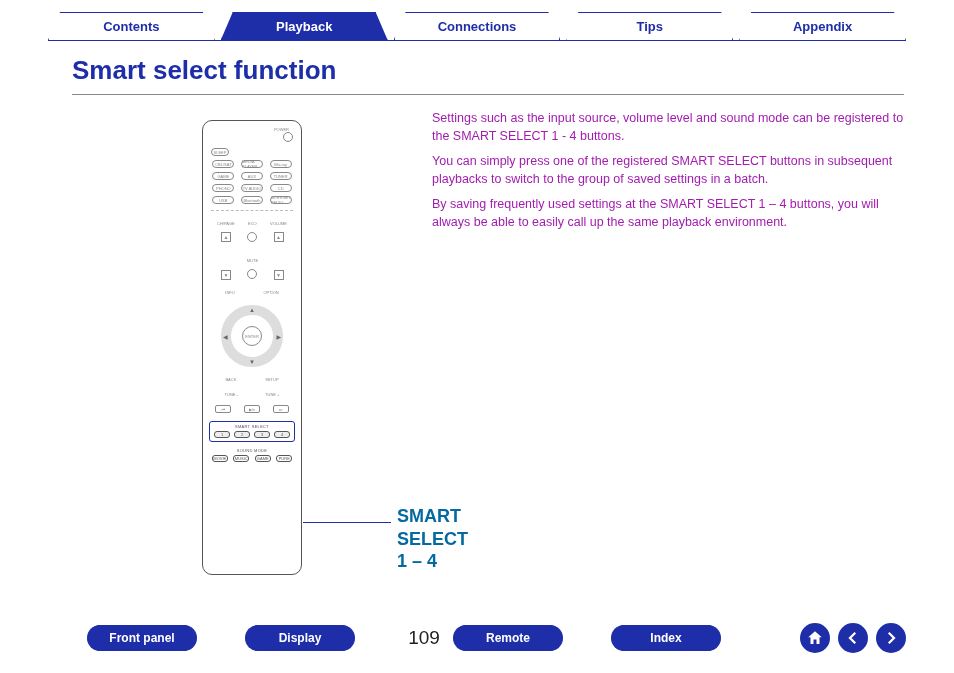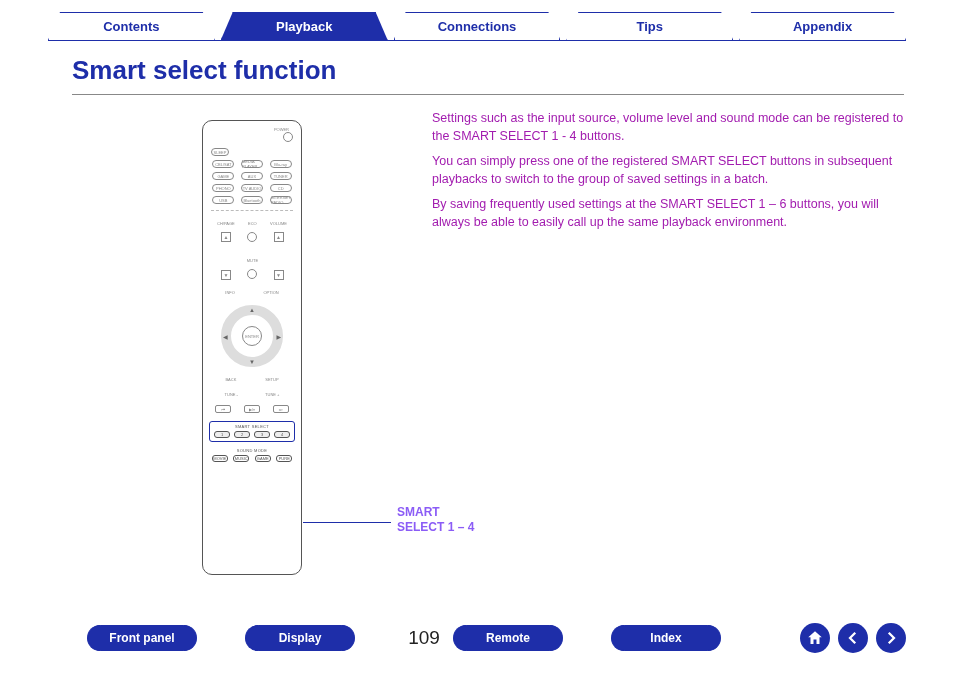--- a/index.html
+++ b/index.html
@@ -108,21 +108,21 @@
     position:absolute;
     top:412px;
     left:231px;
     width:88px;
     border-top:1px solid #1e2ea9;
   }
   .callout-label{
     position:absolute;
     top:395px;left:325px;
     width:80px;
-    font-size:12px;font-weight:bold;color:#8b5cf6;line-height:1.25;
+    font-size:18px;font-weight:bold;color:#0369a1;line-height:1.25;
   }
   .text-col {
     flex:1;
     font-size:12.5px;
     line-height:1.4;
     color:#a21caf;
   }
   .text-col p{margin-bottom:8px;}
   .bottomnav{
     position:absolute;
@@ -286,21 +286,21 @@
         </div>
       </div>
     </div>
     <div class="callout-line"></div>
     <div class="callout-label">SMART SELECT 1 – 4</div>
   </div>
 
   <div class="text-col">
     <p>Settings such as the input source, volume level and sound mode can be registered to the SMART SELECT 1 - 4 buttons.</p>
     <p>You can simply press one of the registered SMART SELECT buttons in subsequent playbacks to switch to the group of saved settings in a batch.</p>
-    <p>By saving frequently used settings at the SMART SELECT 1 – 6 buttons, you will always be able to easily call up the same playback environment.</p>
+    <p>By saving frequently used settings at the SMART SELECT 1 – 4 buttons, you will always be able to easily call up the same playback environment.</p>
   </div>
 </div>
 
 <div class="bottomnav">
   <div class="bbtn">
       <span>Front panel</span>
     </div>
   <div class="bgap"></div>
   <div class="bbtn">
       <span>Display</span>

